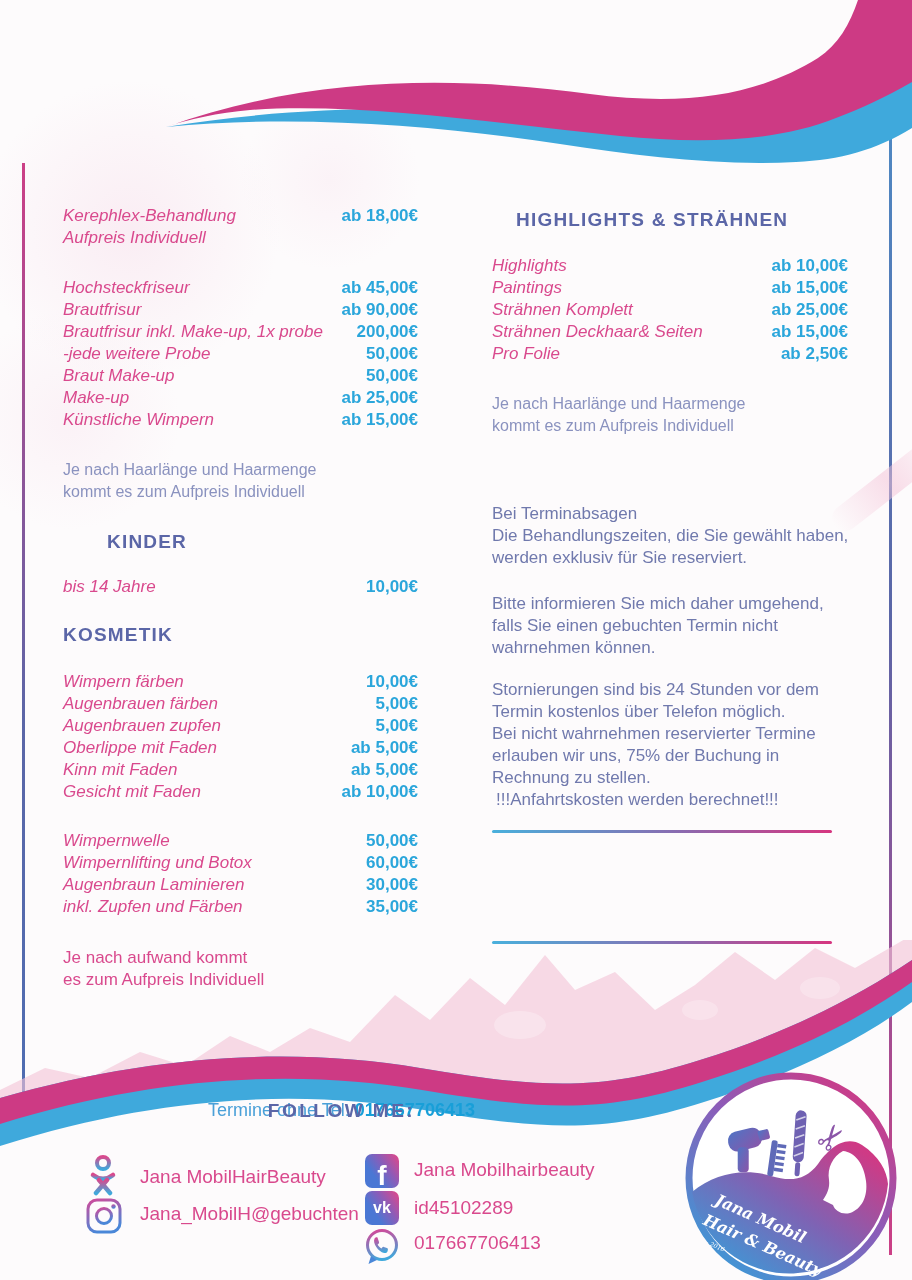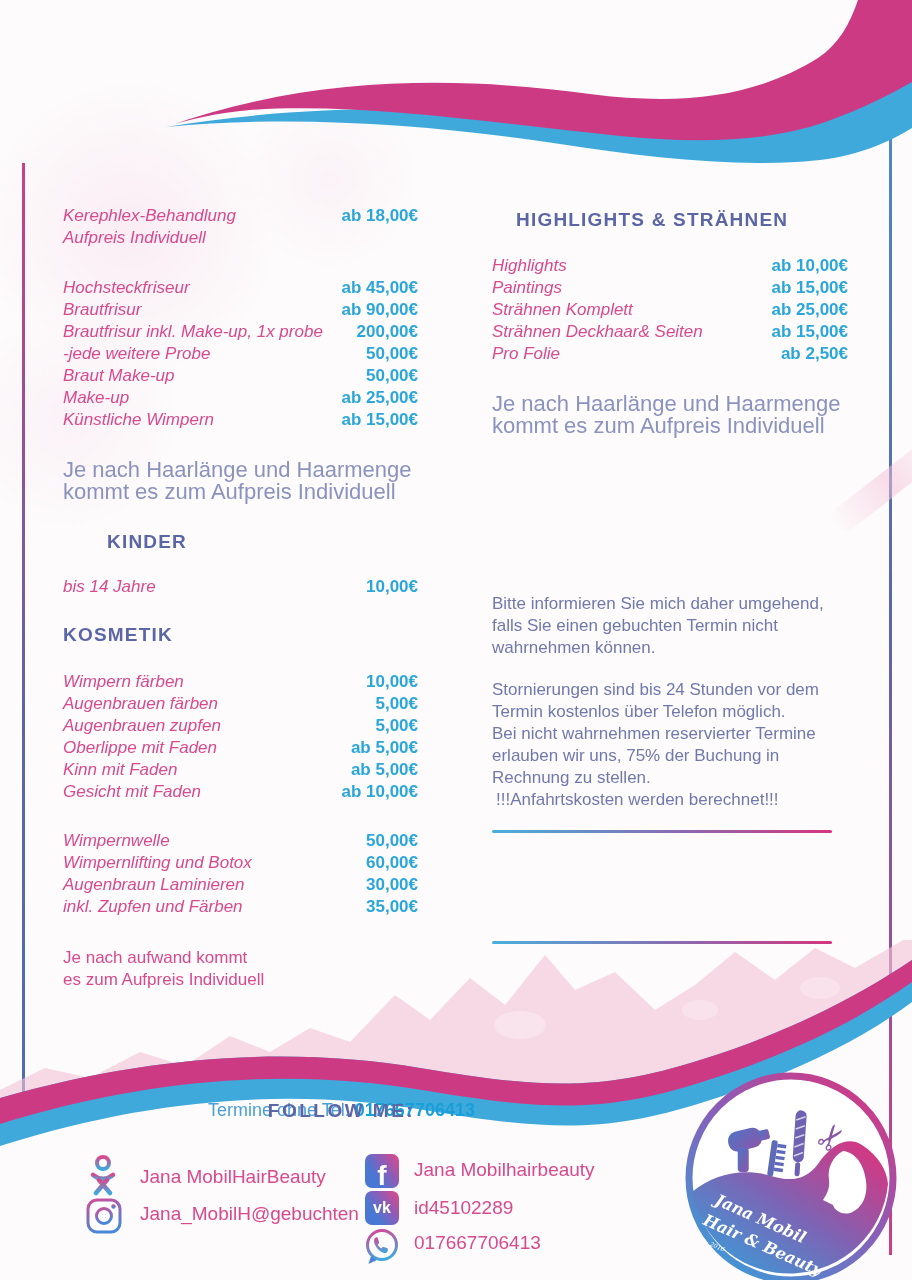--- a/index.html
+++ b/index.html
@@ -15,21 +15,21 @@
   }
   .abs{position:absolute;}
   
   .pgroup{position:absolute;}
   .prow{display:flex;justify-content:space-between;height:22px;font-size:17px;line-height:22px;}
   .lblk{left:63px;width:355px;}
   .rblk{left:492px;width:356px;}
   .lbl{color:#d9498d;white-space:nowrap;font-style:italic;}
   .prc{color:#2ba6db;font-weight:700;white-space:nowrap;}
   .heading{position:absolute;color:#5b66a7;font-weight:700;font-size:19px;letter-spacing:1.2px;white-space:nowrap;}
-  .note{position:absolute;font-size:22px;line-height:22px;color:#8a92bf;}
+  .note{position:absolute;font-size:16px;line-height:22px;color:#8a92bf;}
   .notepink{position:absolute;font-size:17px;line-height:22px;color:#d9498d;}
   .policy{position:absolute;font-size:17px;line-height:22px;color:#7079ad;}
   .gradline{position:absolute;height:3px;width:340px;left:492px;border-radius:2px;
     background:linear-gradient(90deg,#49b0dc,#8a6bb0 55%,#d6357f);}
   .vline-left{position:absolute;left:22px;top:163px;width:2.5px;height:930px;
     background:linear-gradient(180deg,#cc3f86,#5b66a7 60%,#4f6db2);}
   .vline-right{position:absolute;left:889px;top:95px;width:2.5px;height:1160px;
     background:linear-gradient(180deg,#4e8ac4,#5b66a7 45%,#cc3f86);}
   .swish{position:absolute;left:820px;top:470px;width:140px;height:26px;
     background:linear-gradient(90deg,rgba(244,196,216,0),rgba(244,196,216,.55),rgba(244,196,216,0));
@@ -215,20 +215,25 @@
       <span class="lbl">Pro Folie</span>
       <span class="prc">ab 2,50€</span>
     </div>
   </div>
 
   <div class="note" style="top:393px;left:492px;">
     <div>Je nach Haarlänge und Haarmenge</div>
     <div>kommt es zum Aufpreis Individuell</div>
   </div>
 
+  <div class="policy" style="top:503px;left:492px;">
+    <div>Bei  Terminabsagen</div>
+    <div>Die Behandlungszeiten, die Sie gewählt haben,</div>
+    <div>werden exklusiv für Sie reserviert.</div>
+  </div>
 
   <div class="policy" style="top:593px;left:492px;">
     <div>Bitte informieren Sie mich daher umgehend,</div>
     <div>falls Sie einen gebuchten Termin nicht</div>
     <div>wahrnehmen können.</div>
   </div>
 
   <div class="policy" style="top:679px;left:492px;">
     <div>Stornierungen sind bis 24 Stunden vor dem</div>
     <div>Termin kostenlos über Telefon möglich.</div>

